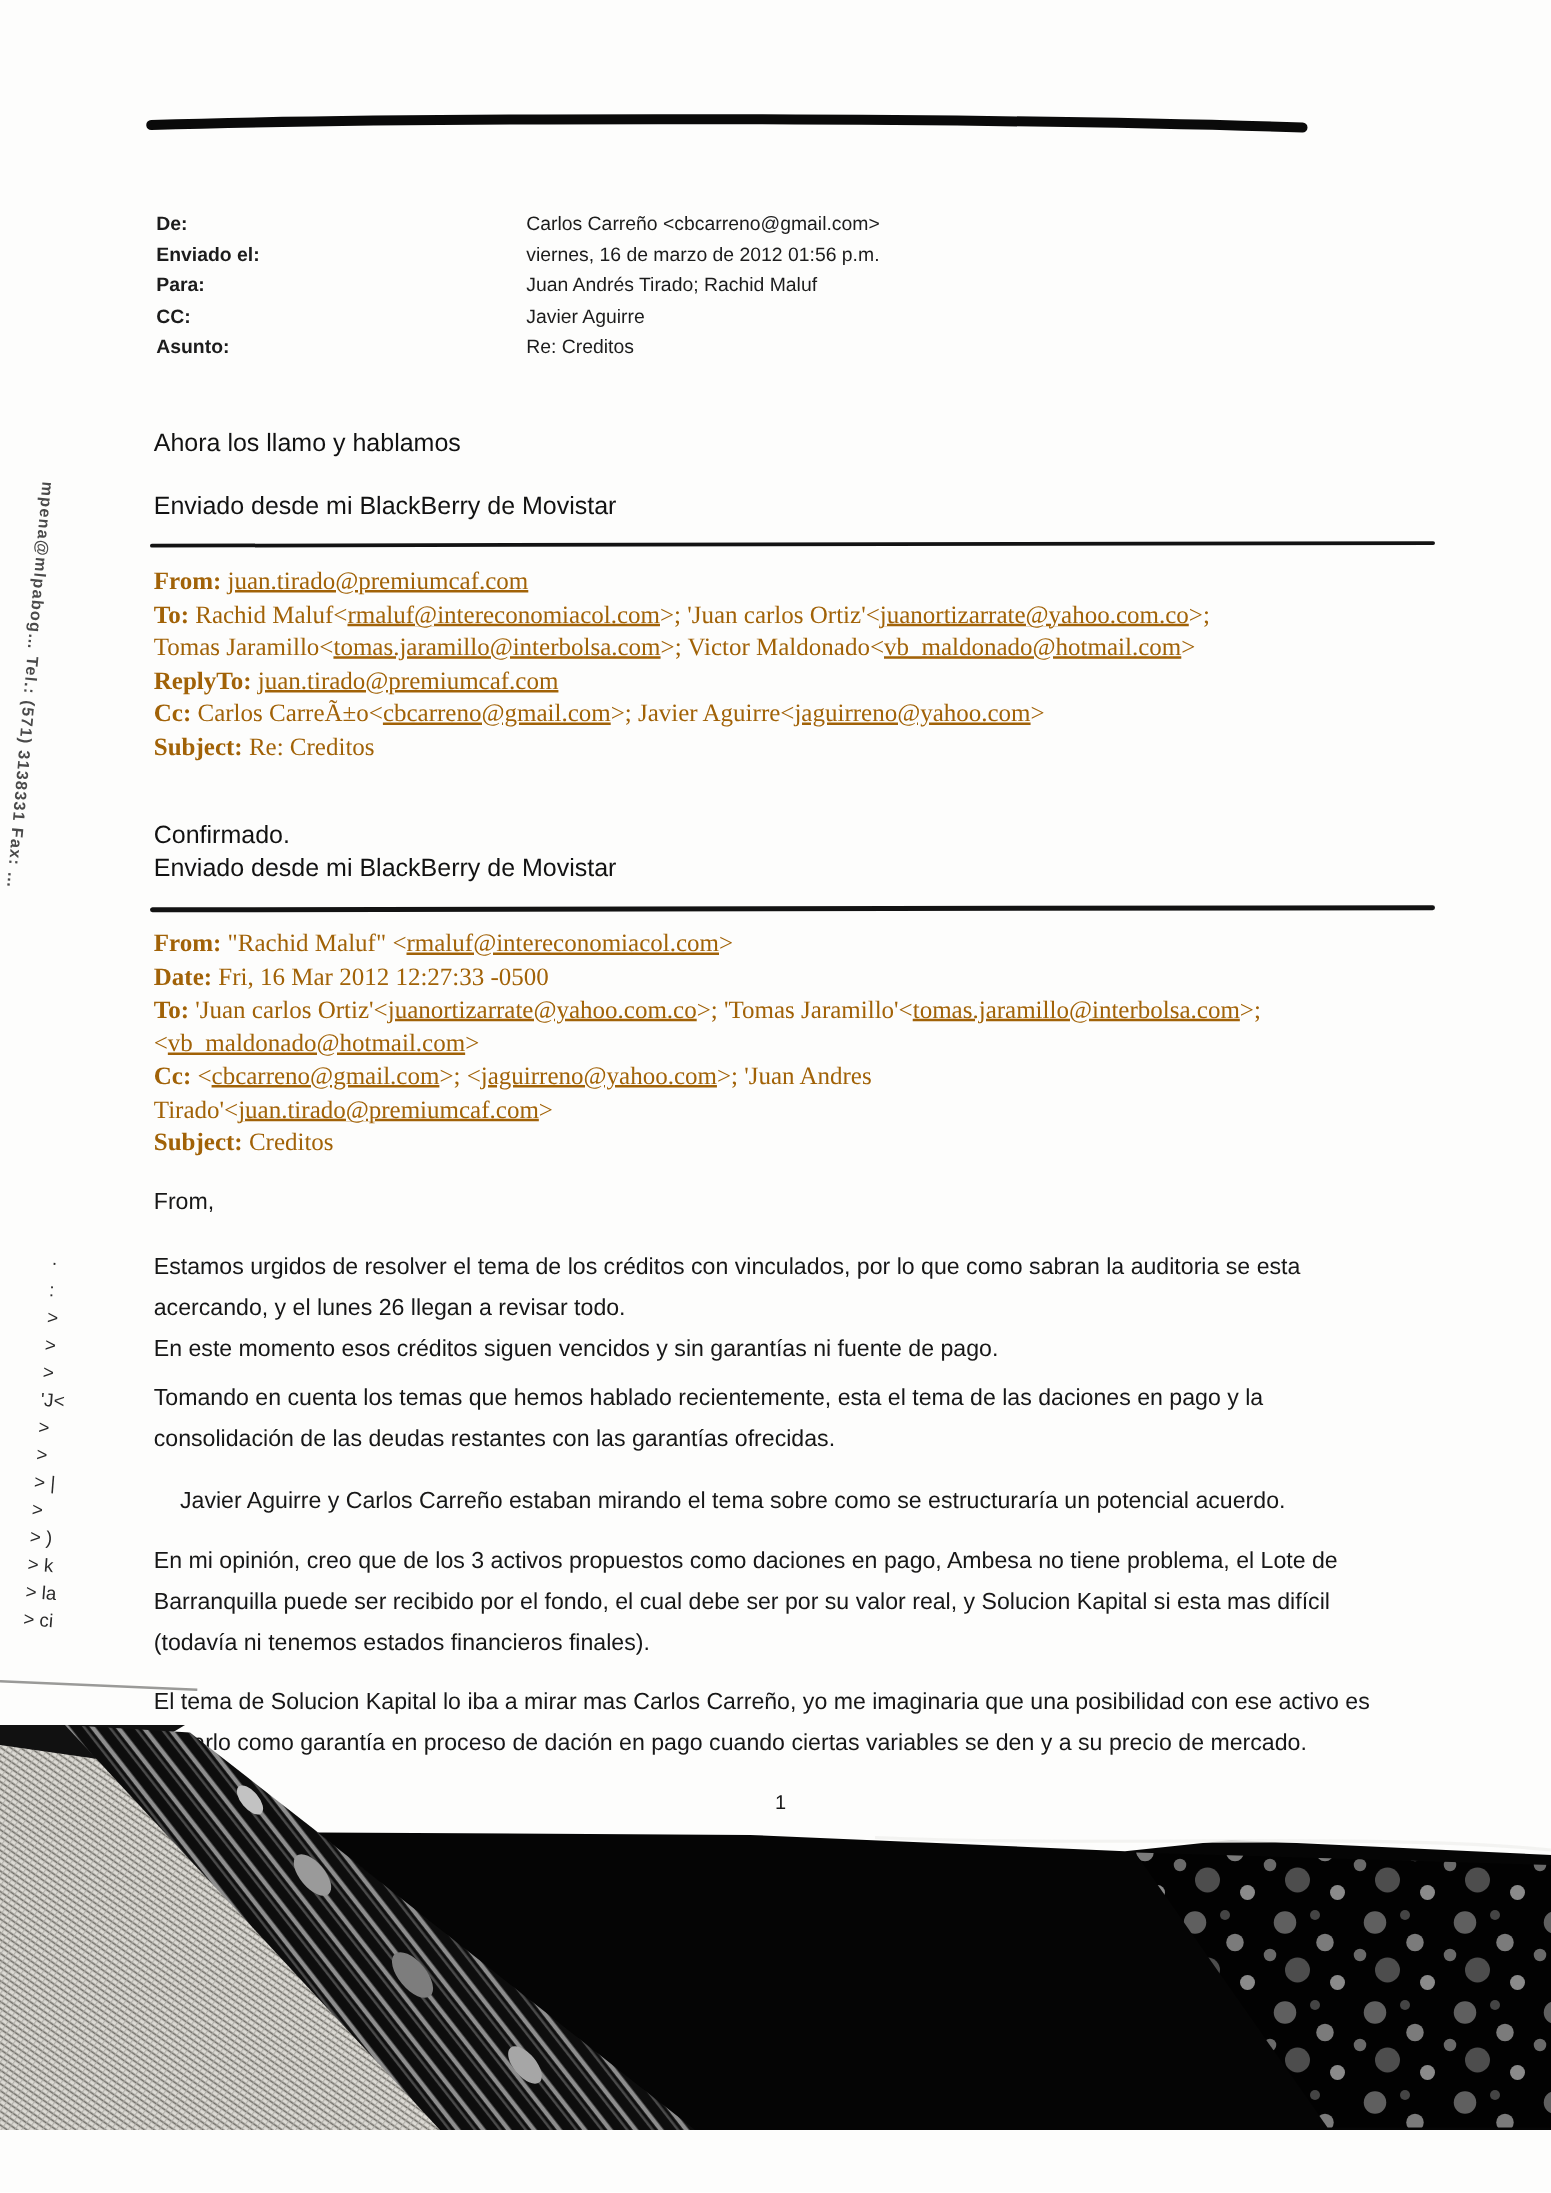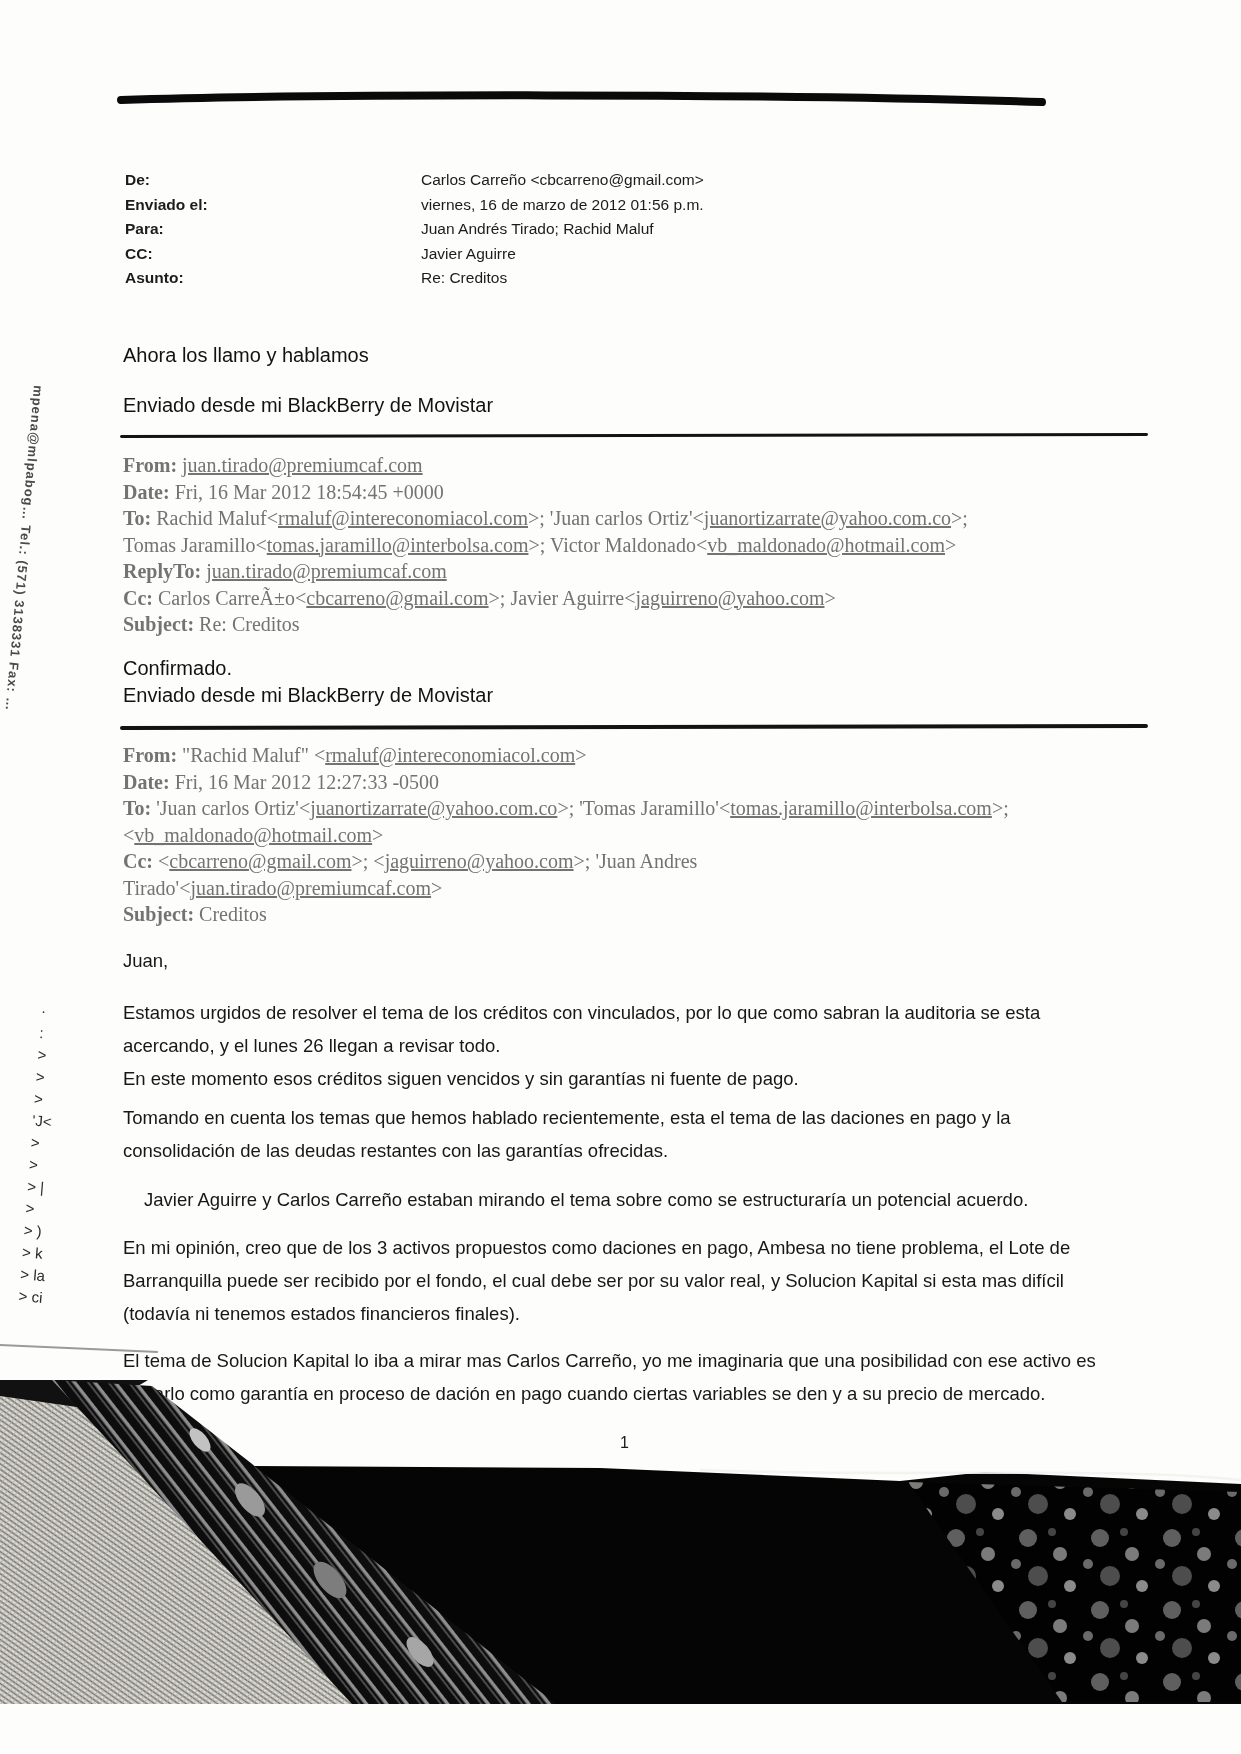--- a/index.html
+++ b/index.html
@@ -11,21 +11,21 @@
   .top-bar{position:absolute;left:116px;top:90px;}
   
   .outlook-header{position:absolute;left:125px;top:124px;font-size:15.5px;color:#1c1c1c;margin-top:44px;}
   .hrow{height:24.5px;line-height:24.5px;white-space:nowrap;}
   .hlabel{display:inline-block;width:296px;font-weight:bold;}
   .hvalue{font-weight:normal;}
   
   .serif{position:absolute;left:123px;font-family:Liberation Sans, sans-serif;
          font-size:20px;color:#121212;white-space:nowrap;}
   .quoted{position:absolute;left:123px;font-family:"Liberation Serif","DejaVu Serif",serif;
-          font-size:20px;color:#737373;}
+          font-size:20px;color:#a16207;}
   .qline{height:26.5px;line-height:26.5px;white-space:nowrap;}
   .seg-b{font-weight:bold;}
   .seg-u{text-decoration:underline;}
   
   .rule{position:absolute;left:120px;width:1028px;background:#131313;border-radius:2px;}
   .rule1{top:434px;height:3px;transform:rotate(-0.12deg);}
   .rule2{top:725px;height:3.5px;transform:rotate(-0.1deg);}
   
   .sans-body{position:absolute;left:123px;width:985px;
              font-family:"Liberation Sans",sans-serif;font-size:18.5px;line-height:33px;
@@ -85,21 +85,20 @@
     </div>
   </div>
 
   <div class="serif" style="top:344px">Ahora los llamo y hablamos</div>
   <div class="serif" style="top:394px">Enviado desde mi BlackBerry de Movistar</div>
 
   <div class="rule rule1"></div>
 
   <div class="quoted" style="top:452px">
     <div class="qline"><span class="seg-b">From: </span><span class="seg-u">juan.tirado@premiumcaf.com</span></div>
-    <div class="qline"><span class="seg-b">Date: </span><span class="seg-p">Fri, 16 Mar 2012 18:54:45 +0000</span></div>
     <div class="qline"><span class="seg-b">To: </span><span class="seg-p">Rachid Maluf&lt;</span><span class="seg-u">rmaluf@intereconomiacol.com</span><span class="seg-p">&gt;; 'Juan carlos Ortiz'&lt;</span><span class="seg-u">juanortizarrate@yahoo.com.co</span><span class="seg-p">&gt;;</span></div>
     <div class="qline"><span class="seg-p">Tomas Jaramillo&lt;</span><span class="seg-u">tomas.jaramillo@interbolsa.com</span><span class="seg-p">&gt;; Victor Maldonado&lt;</span><span class="seg-u">vb_maldonado@hotmail.com</span><span class="seg-p">&gt;</span></div>
     <div class="qline"><span class="seg-b">ReplyTo: </span><span class="seg-u">juan.tirado@premiumcaf.com</span></div>
     <div class="qline"><span class="seg-b">Cc: </span><span class="seg-p">Carlos CarreÃ±o&lt;</span><span class="seg-u">cbcarreno@gmail.com</span><span class="seg-p">&gt;; Javier Aguirre&lt;</span><span class="seg-u">jaguirreno@yahoo.com</span><span class="seg-p">&gt;</span></div>
     <div class="qline"><span class="seg-b">Subject: </span><span class="seg-p">Re: Creditos</span></div>
   </div>
 
   <div class="serif" style="top:657px">Confirmado.</div>
   <div class="serif" style="top:684px">Enviado desde mi BlackBerry de Movistar</div>
 
@@ -108,21 +107,21 @@
   <div class="quoted" style="top:742px">
     <div class="qline"><span class="seg-b">From: </span><span class="seg-p">"Rachid Maluf" &lt;</span><span class="seg-u">rmaluf@intereconomiacol.com</span><span class="seg-p">&gt;</span></div>
     <div class="qline"><span class="seg-b">Date: </span><span class="seg-p">Fri, 16 Mar 2012 12:27:33 -0500</span></div>
     <div class="qline"><span class="seg-b">To: </span><span class="seg-p">'Juan carlos Ortiz'&lt;</span><span class="seg-u">juanortizarrate@yahoo.com.co</span><span class="seg-p">&gt;; 'Tomas Jaramillo'&lt;</span><span class="seg-u">tomas.jaramillo@interbolsa.com</span><span class="seg-p">&gt;;</span></div>
     <div class="qline"><span class="seg-p">&lt;</span><span class="seg-u">vb_maldonado@hotmail.com</span><span class="seg-p">&gt;</span></div>
     <div class="qline"><span class="seg-b">Cc: </span><span class="seg-p">&lt;</span><span class="seg-u">cbcarreno@gmail.com</span><span class="seg-p">&gt;; &lt;</span><span class="seg-u">jaguirreno@yahoo.com</span><span class="seg-p">&gt;; 'Juan Andres</span></div>
     <div class="qline"><span class="seg-p">Tirado'&lt;</span><span class="seg-u">juan.tirado@premiumcaf.com</span><span class="seg-p">&gt;</span></div>
     <div class="qline"><span class="seg-b">Subject: </span><span class="seg-p">Creditos</span></div>
   </div>
 
-  <div class="sans-body greeting">Juan,</div>
+  <div class="sans-body greeting">From,</div>
   <div class="sans-body para0">Estamos urgidos de resolver el tema de los créditos con vinculados, por lo que como sabran la auditoria se esta acercando, y el lunes 26 llegan a revisar todo.
 En este momento esos créditos siguen vencidos y sin garantías ni fuente de pago.</div>
   <div class="sans-body para1">Tomando en cuenta los temas que hemos hablado recientemente, esta el tema de las daciones en pago y la consolidación de las deudas restantes con las garantías ofrecidas.</div>
   <div class="sans-body para2">Javier Aguirre y Carlos Carreño estaban mirando el tema sobre como se estructuraría un potencial acuerdo.</div>
   <div class="sans-body para3">En mi opinión, creo que de los 3 activos propuestos como daciones en pago, Ambesa no tiene problema, el Lote de Barranquilla puede ser recibido por el fondo, el cual debe ser por su valor real, y Solucion Kapital si esta  mas difícil (todavía ni tenemos estados financieros finales).</div>
   <div class="sans-body para4">El tema de Solucion Kapital lo iba a mirar mas Carlos Carreño, yo me imaginaria que una posibilidad con ese activo es tomarlo como garantía en proceso de dación en pago cuando ciertas variables se den y a su precio de mercado.</div>
 
   <div class="quote-column">·
 :
 &gt;

